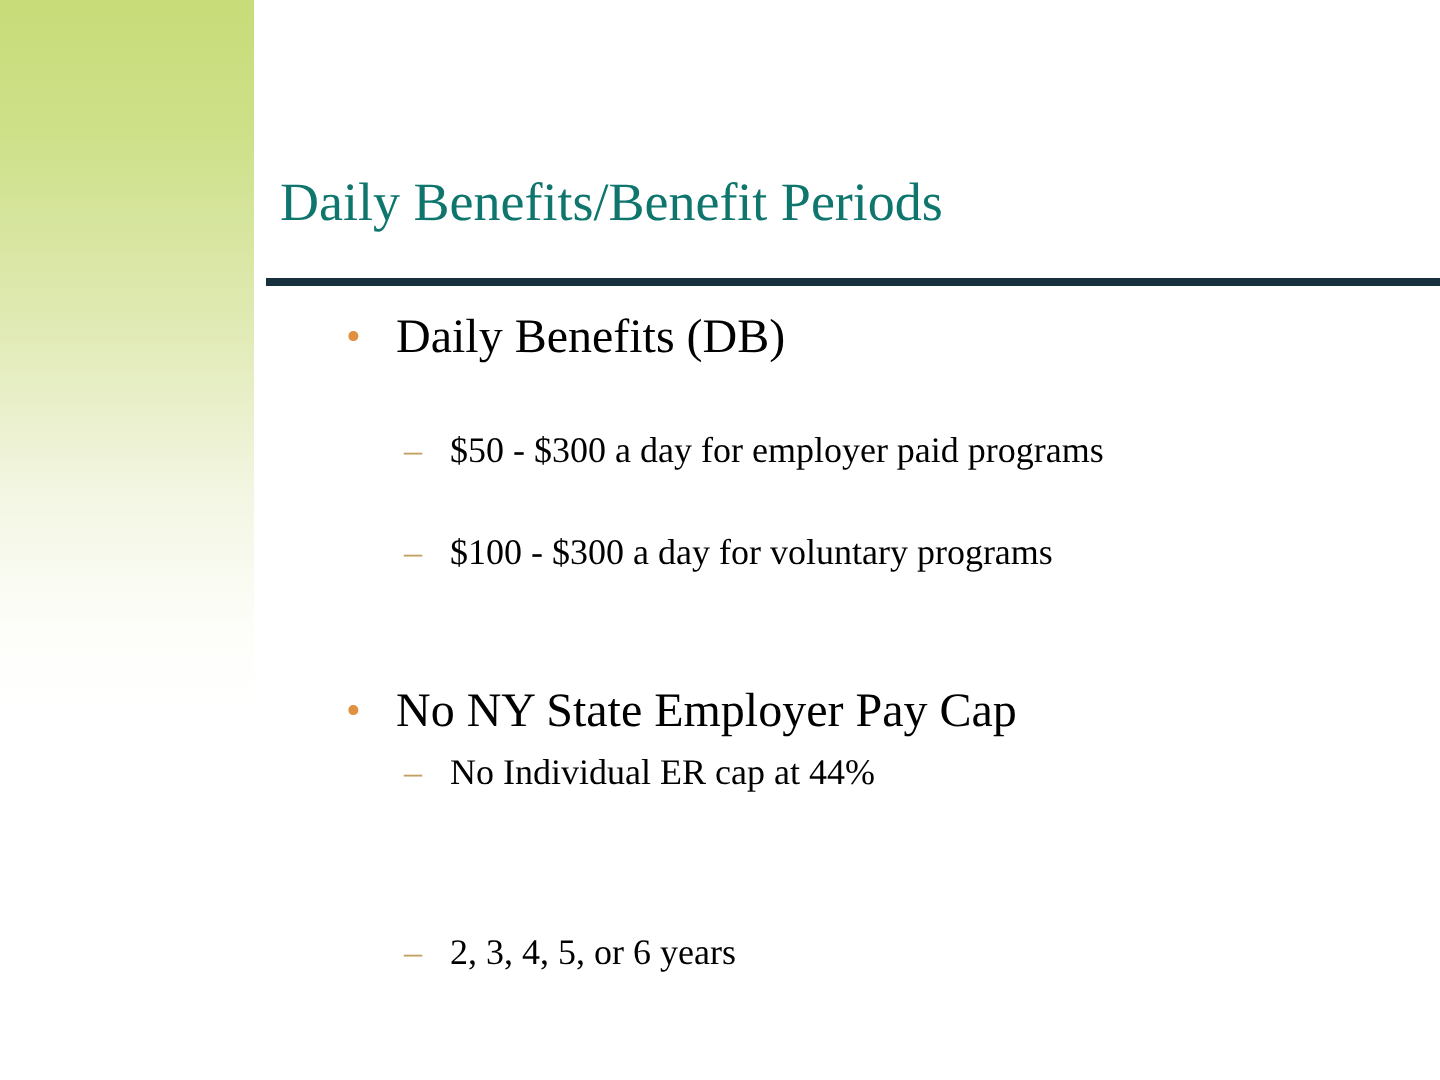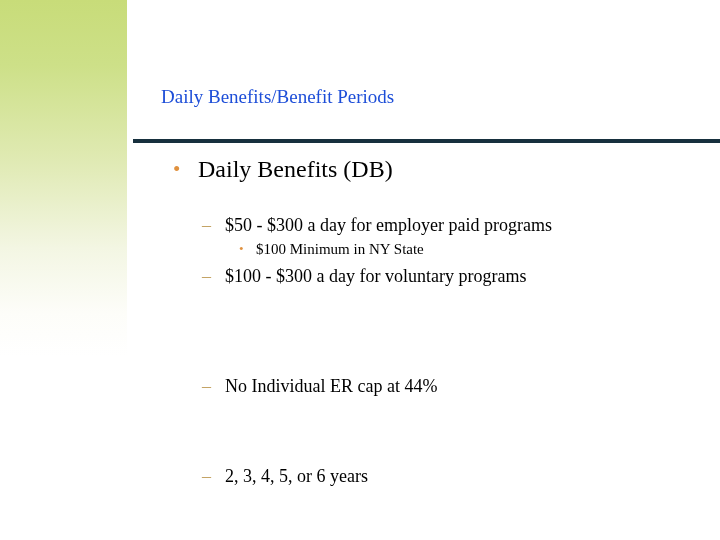--- a/index.html
+++ b/index.html
@@ -25,24 +25,24 @@
       #c8dc79 0%,
       #cde088 12%,
       #e0eab4 30%,
       #f3f6e3 46%,
       #fdfdf9 58%,
       #ffffff 66%,
       #ffffff 100%);
   }
   .title {
     position: absolute;
-    left: 161px; top: 86px;
-    font-size: 19px;
+    left: 140px; top: 86px;
+    font-size: 27px;
     font-weight: 400;
-    color: #1d4ed8;
+    color: #0f766e;
     white-space: nowrap;
   }
   .rule {
     position: absolute;
     left: 133px; right: 0; top: 139px;
     height: 4px;
     background: #17303e;
   }
   .row {
     position: absolute;
@@ -73,29 +73,29 @@
   <div class="rule"></div>
 
   <div class="row lvl1" style="top:156px">
     <span class="glyph">•</span><span>Daily Benefits (DB)</span>
   </div>
 
   <div class="row lvl2" style="top:215px">
     <span class="glyph">–</span><span>$50 - $300 a day for employer paid programs</span>
   </div>
 
-  <div class="row lvl3" style="top:241px">
-    <span class="glyph">•</span><span>$100 Minimum in NY State</span>
-  </div>
 
   <div class="row lvl2" style="top:266px">
     <span class="glyph">–</span><span>$100 - $300 a day for voluntary programs</span>
   </div>
 
 
+  <div class="row lvl1" style="top:343px">
+    <span class="glyph">•</span><span>No NY State Employer Pay Cap</span>
+  </div>
 
   <div class="row lvl2" style="top:376px">
     <span class="glyph">–</span><span>No Individual ER cap at 44%</span>
   </div>
 
 
   <div class="row lvl2" style="top:466px">
     <span class="glyph">–</span><span>2, 3, 4, 5, or 6 years</span>
   </div>
 

